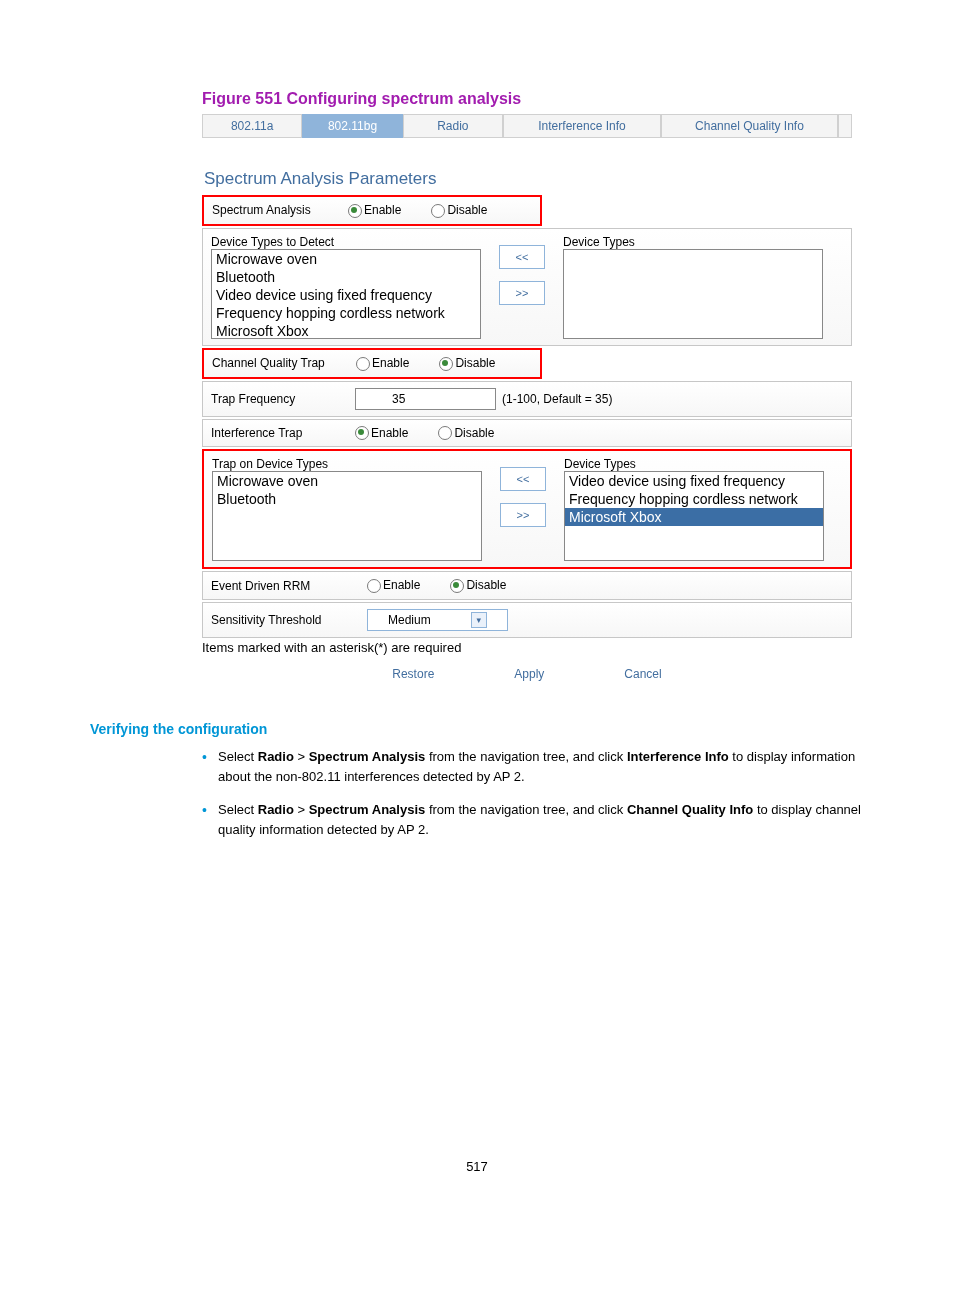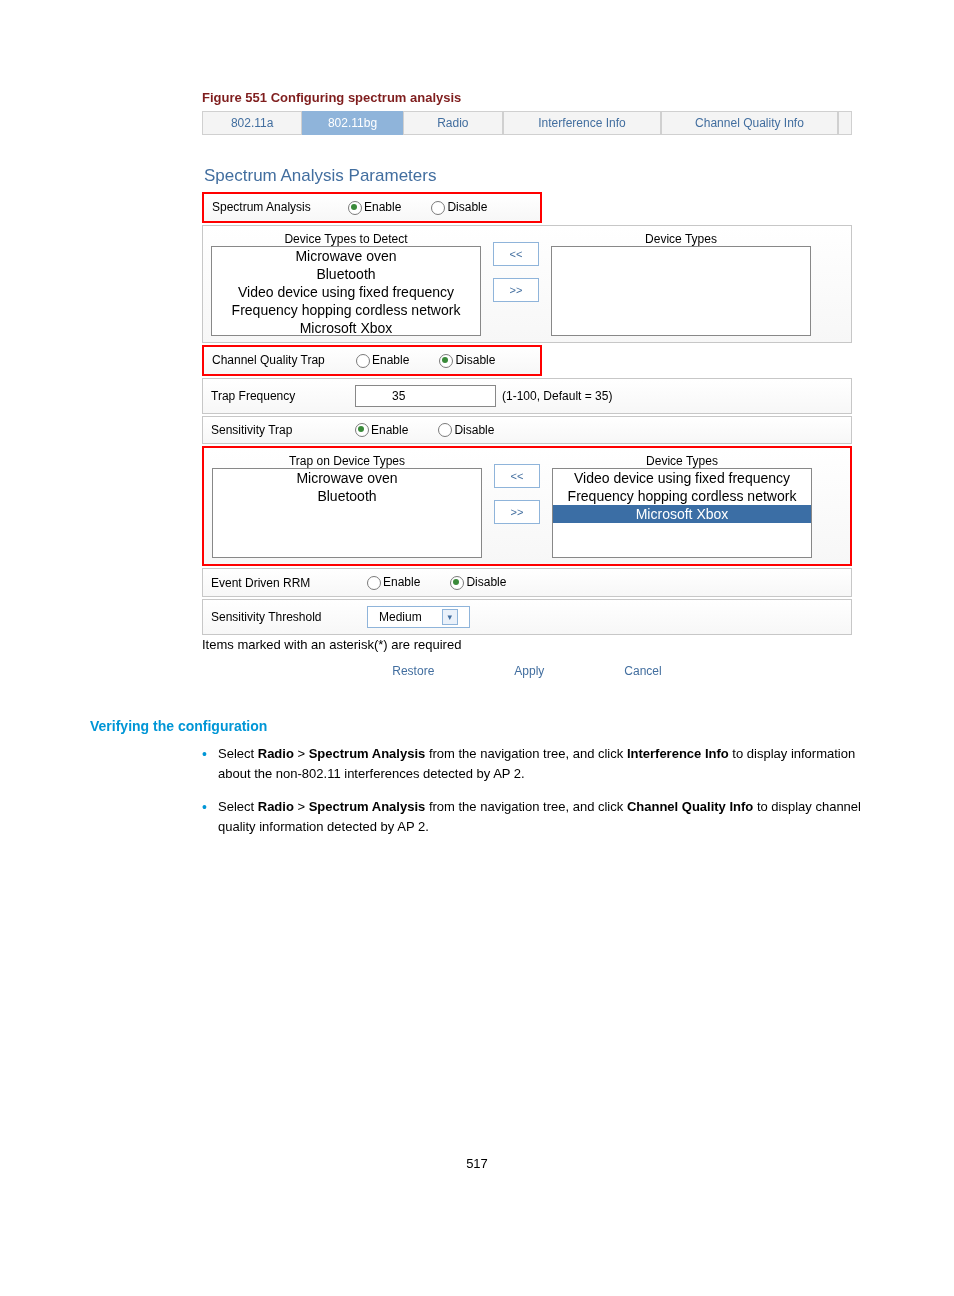--- a/index.html
+++ b/index.html
@@ -8,23 +8,23 @@
     padding: 0;
     background: #fff;
     font-size: 13px;
     color: #000;
     width: 954px;
   }
   .page {
     padding: 90px 90px 40px 90px;
   }
   .figure-caption {
-    color: #7f1d1d;
+    color: #a21caf;
     font-weight: bold;
-    font-size: 13px;
+    font-size: 16px;
     margin-left: 112px;
     margin-bottom: 6px;
   }
   .panel {
     margin-left: 112px;
     width: 650px;
     font-size: 12px;
   }
   .tabbar {
     display: flex;
@@ -71,29 +71,29 @@
     border:1px solid #888; background:#fff; font-size:14px;
     overflow:hidden;
   }
   .listbox .item { padding:1px 4px; white-space:nowrap; }
   .listbox .item.sel { background:#3b6ea5; color:#fff; }
   .transfer-btn {
     width:44px; height:22px; border:1px solid #8fb4da; background:#fff;
     color:#426e9f; font-size:11px; display:flex; align-items:center; justify-content:center;
   }
   .grid-transfer {
-    display:grid; grid-template-columns: 270px 70px 260px; align-items:start;text-align:center;
+    display:grid; grid-template-columns: 270px 70px 260px; gap:6px; align-items:start;
   }
   .btn-col { display:flex; flex-direction:column; gap:12px; align-items:center; margin-top:10px; }
   .textinput {
     border:1px solid #888; background:#fff; font-size:12px; padding:1px 3px; height:18px;
   }
   .select {
     border:1px solid #8fb4da; background:#fff; font-size:12px; height:20px;
-    display:inline-flex; align-items:center; padding:0 11px; gap:20px;text-align:right;
+    display:inline-flex; align-items:center; padding:0 20px; gap:40px;text-align:right;
   }
   .select .arrow {
     width:14px; height:14px; border:1px solid #8fb4da; display:inline-flex;
     align-items:center; justify-content:center; color:#426e9f; font-size:9px; background:#eaf1fa;
   }
   .note { font-size:13px; color:#000; margin-top:2px; }
   .action-row { display:flex; gap:80px; justify-content:center; margin-top:12px; }
   .action-link { color:#426e9f; font-size:12px; }
   h2.sub {
     color:#0096d6; font-size:14px; font-weight:bold; margin:40px 0 10px 0;
@@ -167,21 +167,21 @@
     <div class="box">
       <div class="row-line">
         <span class="lbl" style="width:138px">Trap Frequency</span>
         <input class="textinput" style="width: 100px; padding-left: 36px;" value="35">
         <span class="lbl">(1-100, Default = 35)</span>
       </div>
     </div>
 
     <div class="box">
       <div class="row-line">
-        <span class="lbl" style="width:138px">Sensitivity Trap</span>
+        <span class="lbl" style="width:138px">Interference Trap</span>
         <span><span class="radio-dot sel"></span><span>Enable</span></span>
         <span style="width:18px"></span>
         <span><span class="radio-dot"></span><span>Disable</span></span>
       </div>
     </div>
 
     <div class="box red">
       <div class="grid-transfer">
         <div>
           <div class="lbl">Trap on Device Types</div>

